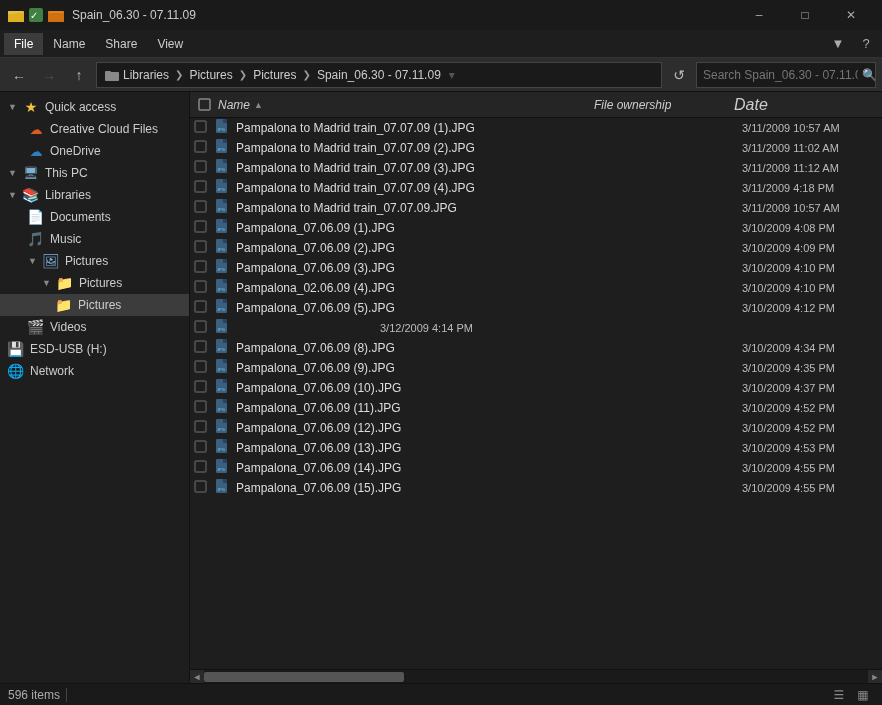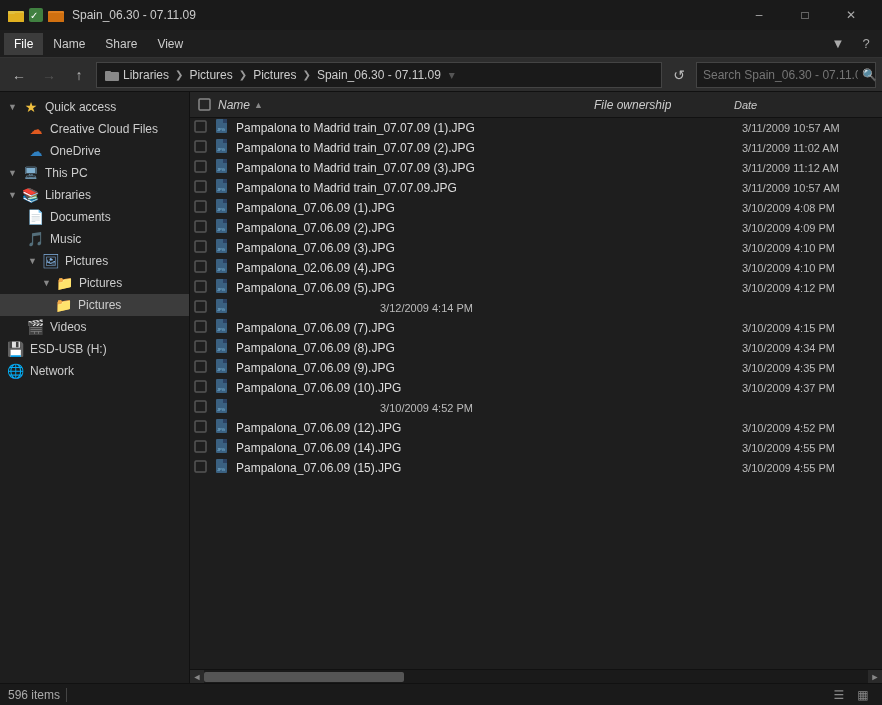--- a/index.html
+++ b/index.html
@@ -243,21 +243,21 @@
       padding: 0 4px;
       color: #ccc;
       font-size: 12px;
       cursor: pointer;
     }
     .col-date {
       width: 140px;
       flex-shrink: 0;
       padding: 0 4px;
       color: #ccc;
-      font-size: 11px;
+      font-size: 16px;
       cursor: pointer;
     }
     .sort-arrow { font-size: 9px; color: #888; }
 
     
     .file-list {
       flex: 1;
       overflow-y: scroll;
       overflow-x: hidden;
     }
@@ -589,20 +589,37 @@
                 <rect x="1" y="1" width="11" height="11" rx="1" fill="none" stroke="#555" stroke-width="1.5"></rect>
               </svg>
     </div>
     <div class="file-icon jpg-icon">
       <svg width="16" height="16">
         <rect x="2" y="0" width="11" height="14" rx="1" fill="#3a6080"></rect>
         <rect x="9" y="0" width="4" height="4" rx="0" fill="#2a4060"></rect>
         <text x="3" y="12" font-size="4" fill="#80c0e0" font-family="Arial">JPG</text>
       </svg>
     </div>
+    <div class="file-name">Pampalona to Madrid train_07.07.09 (4).JPG</div>
+    <div class="file-ownership"></div>
+    <div class="file-date">3/11/2009 4:18 PM</div>
+  </div>
+          <div class="file-row">
+    <div class="check">
+      <svg width="13" height="13">
+                <rect x="1" y="1" width="11" height="11" rx="1" fill="none" stroke="#555" stroke-width="1.5"></rect>
+              </svg>
+    </div>
+    <div class="file-icon jpg-icon">
+      <svg width="16" height="16">
+        <rect x="2" y="0" width="11" height="14" rx="1" fill="#3a6080"></rect>
+        <rect x="9" y="0" width="4" height="4" rx="0" fill="#2a4060"></rect>
+        <text x="3" y="12" font-size="4" fill="#80c0e0" font-family="Arial">JPG</text>
+      </svg>
+    </div>
     <div class="file-name">Pampalona to Madrid train_07.07.09.JPG</div>
     <div class="file-ownership"></div>
     <div class="file-date">3/11/2009 10:57 AM</div>
   </div>
           <div class="file-row">
     <div class="check">
       <svg width="13" height="13">
                 <rect x="1" y="1" width="11" height="11" rx="1" fill="none" stroke="#555" stroke-width="1.5"></rect>
               </svg>
     </div>
@@ -707,37 +724,20 @@
                 <rect x="1" y="1" width="11" height="11" rx="1" fill="none" stroke="#555" stroke-width="1.5"></rect>
               </svg>
     </div>
     <div class="file-icon jpg-icon">
       <svg width="16" height="16">
         <rect x="2" y="0" width="11" height="14" rx="1" fill="#3a6080"></rect>
         <rect x="9" y="0" width="4" height="4" rx="0" fill="#2a4060"></rect>
         <text x="3" y="12" font-size="4" fill="#80c0e0" font-family="Arial">JPG</text>
       </svg>
     </div>
-    <div class="file-name">Pampalona_07.06.09 (7).JPG</div>
-    <div class="file-ownership"></div>
-    <div class="file-date">3/10/2009 4:15 PM</div>
-  </div>
-          <div class="file-row">
-    <div class="check">
-      <svg width="13" height="13">
-                <rect x="1" y="1" width="11" height="11" rx="1" fill="none" stroke="#555" stroke-width="1.5"></rect>
-              </svg>
-    </div>
-    <div class="file-icon jpg-icon">
-      <svg width="16" height="16">
-        <rect x="2" y="0" width="11" height="14" rx="1" fill="#3a6080"></rect>
-        <rect x="9" y="0" width="4" height="4" rx="0" fill="#2a4060"></rect>
-        <text x="3" y="12" font-size="4" fill="#80c0e0" font-family="Arial">JPG</text>
-      </svg>
-    </div>
     <div class="file-name">Pampalona_07.06.09 (8).JPG</div>
     <div class="file-ownership"></div>
     <div class="file-date">3/10/2009 4:34 PM</div>
   </div>
           <div class="file-row">
     <div class="check">
       <svg width="13" height="13">
                 <rect x="1" y="1" width="11" height="11" rx="1" fill="none" stroke="#555" stroke-width="1.5"></rect>
               </svg>
     </div>
@@ -775,39 +775,57 @@
                 <rect x="1" y="1" width="11" height="11" rx="1" fill="none" stroke="#555" stroke-width="1.5"></rect>
               </svg>
     </div>
     <div class="file-icon jpg-icon">
       <svg width="16" height="16">
         <rect x="2" y="0" width="11" height="14" rx="1" fill="#3a6080"></rect>
         <rect x="9" y="0" width="4" height="4" rx="0" fill="#2a4060"></rect>
         <text x="3" y="12" font-size="4" fill="#80c0e0" font-family="Arial">JPG</text>
       </svg>
     </div>
+    <div class="file-name">Pampalona_07.06.09 (11).JPG</div>
     <div class="file-ownership"></div>
     <div class="file-date">3/10/2009 4:52 PM</div>
   </div>
           <div class="file-row">
     <div class="check">
       <svg width="13" height="13">
                 <rect x="1" y="1" width="11" height="11" rx="1" fill="none" stroke="#555" stroke-width="1.5"></rect>
               </svg>
     </div>
     <div class="file-icon jpg-icon">
       <svg width="16" height="16">
         <rect x="2" y="0" width="11" height="14" rx="1" fill="#3a6080"></rect>
         <rect x="9" y="0" width="4" height="4" rx="0" fill="#2a4060"></rect>
         <text x="3" y="12" font-size="4" fill="#80c0e0" font-family="Arial">JPG</text>
       </svg>
     </div>
     <div class="file-name">Pampalona_07.06.09 (12).JPG</div>
     <div class="file-ownership"></div>
     <div class="file-date">3/10/2009 4:52 PM</div>
+  </div>
+          <div class="file-row">
+    <div class="check">
+      <svg width="13" height="13">
+                <rect x="1" y="1" width="11" height="11" rx="1" fill="none" stroke="#555" stroke-width="1.5"></rect>
+              </svg>
+    </div>
+    <div class="file-icon jpg-icon">
+      <svg width="16" height="16">
+        <rect x="2" y="0" width="11" height="14" rx="1" fill="#3a6080"></rect>
+        <rect x="9" y="0" width="4" height="4" rx="0" fill="#2a4060"></rect>
+        <text x="3" y="12" font-size="4" fill="#80c0e0" font-family="Arial">JPG</text>
+      </svg>
+    </div>
+    <div class="file-name">Pampalona_07.06.09 (13).JPG</div>
+    <div class="file-ownership"></div>
+    <div class="file-date">3/10/2009 4:53 PM</div>
   </div>
           <div class="file-row">
     <div class="check">
       <svg width="13" height="13">
                 <rect x="1" y="1" width="11" height="11" rx="1" fill="none" stroke="#555" stroke-width="1.5"></rect>
               </svg>
     </div>
     <div class="file-icon jpg-icon">
       <svg width="16" height="16">
         <rect x="2" y="0" width="11" height="14" rx="1" fill="#3a6080"></rect>

